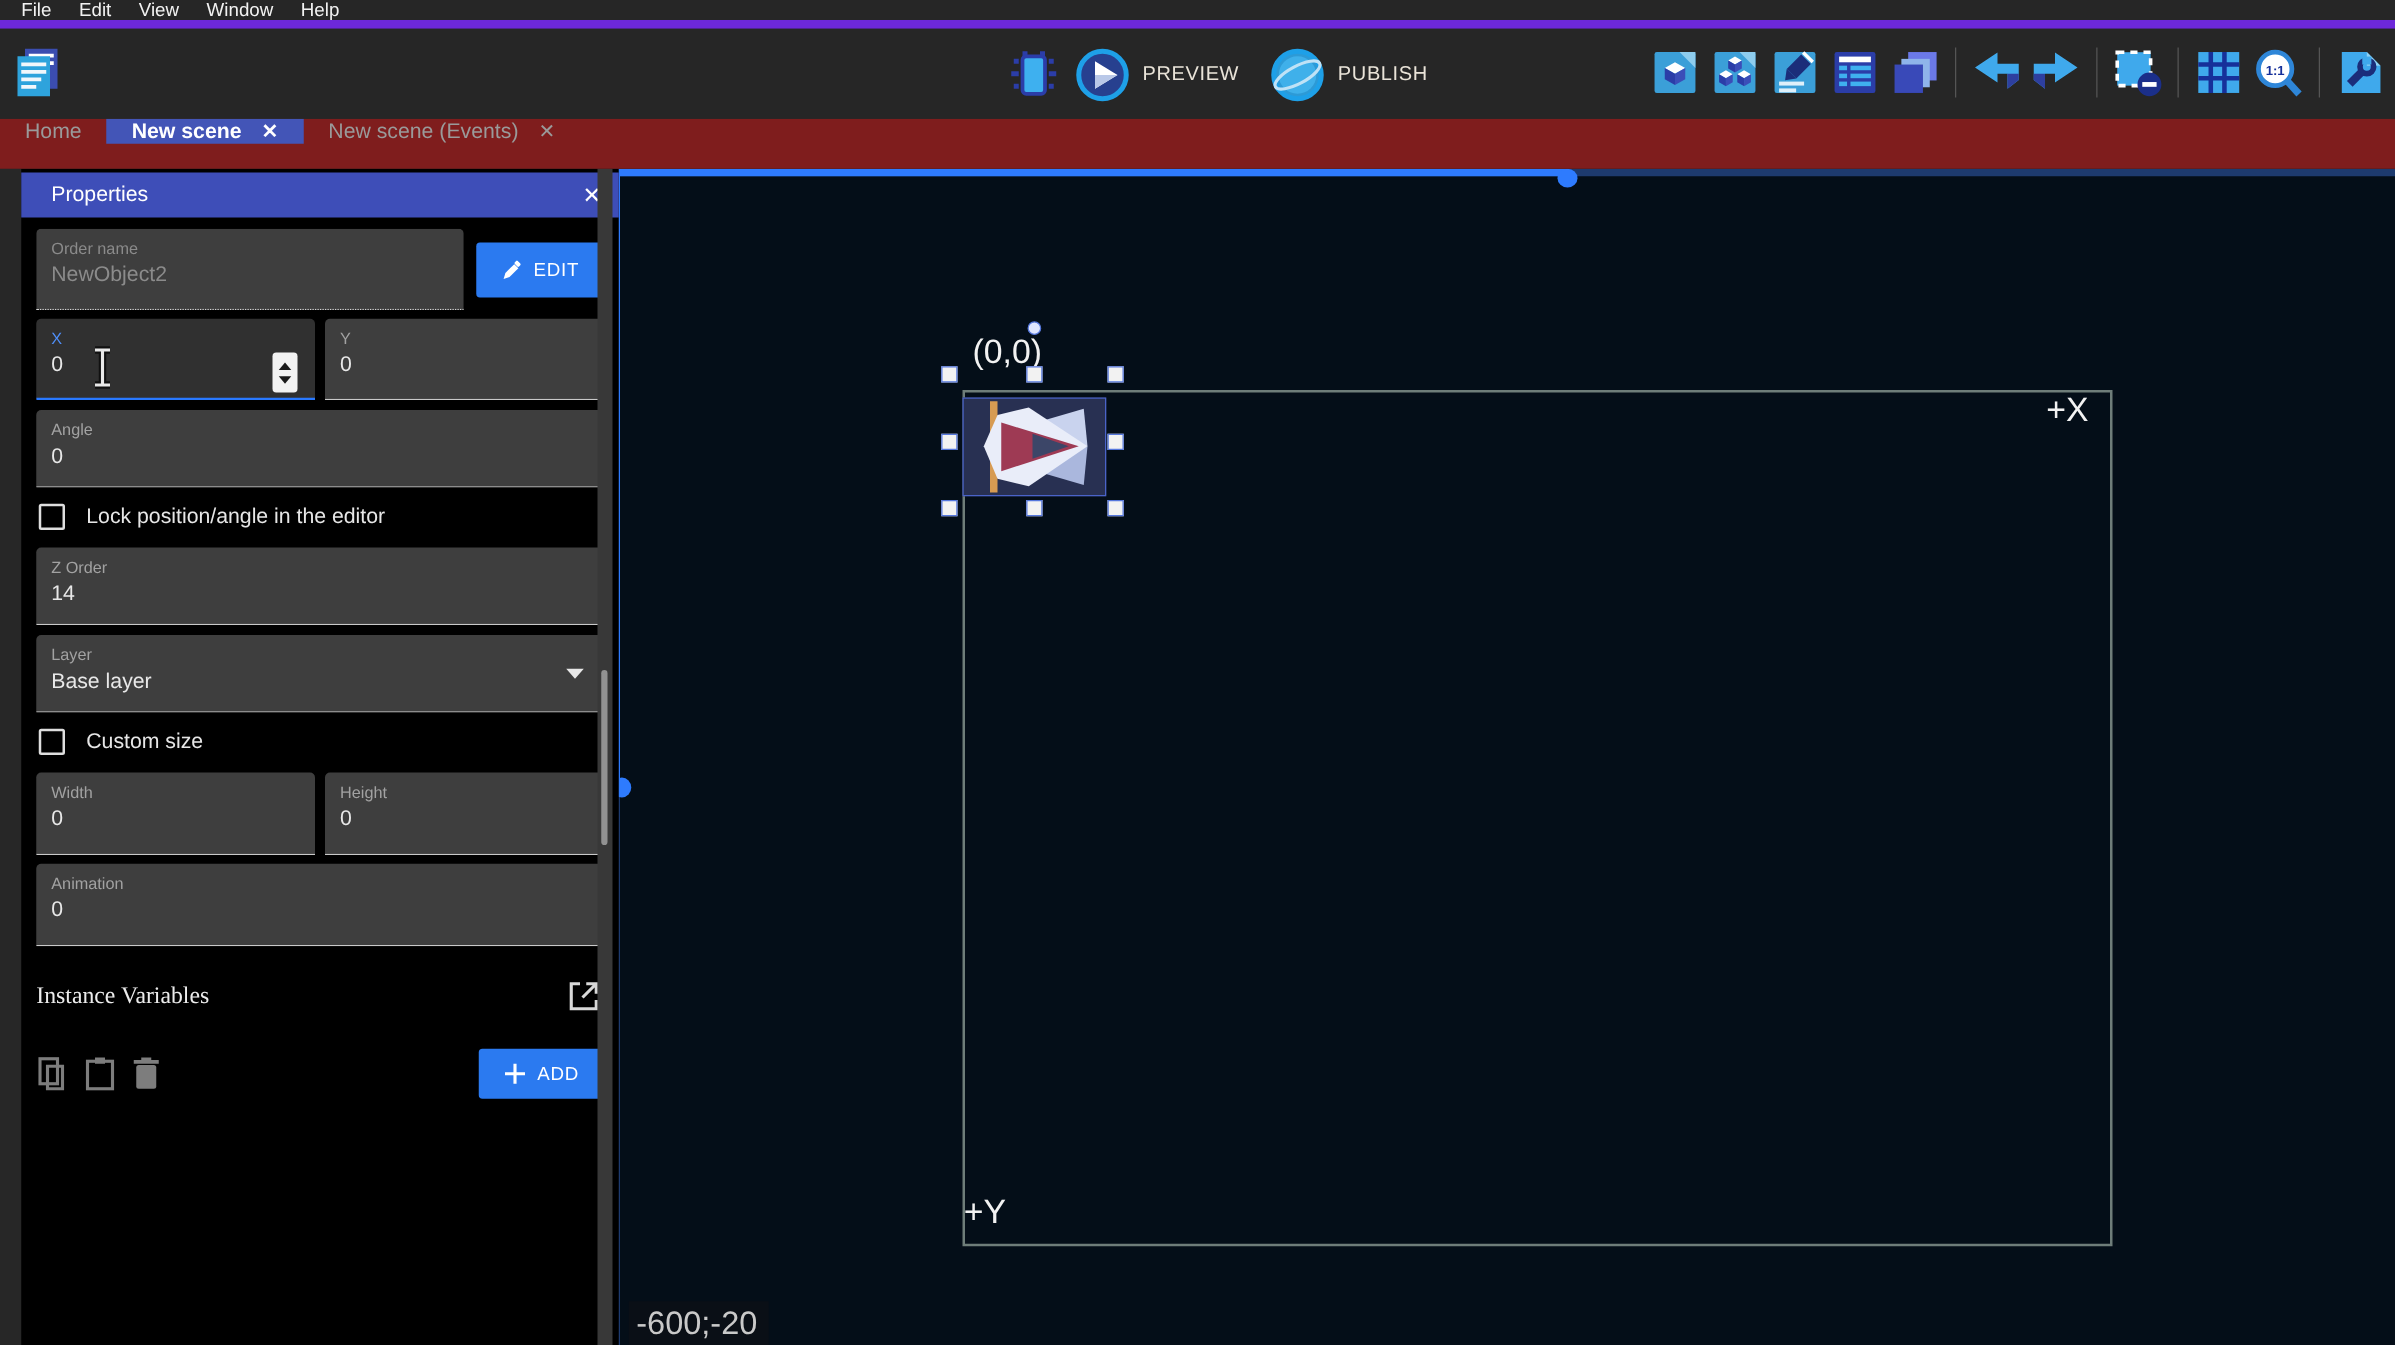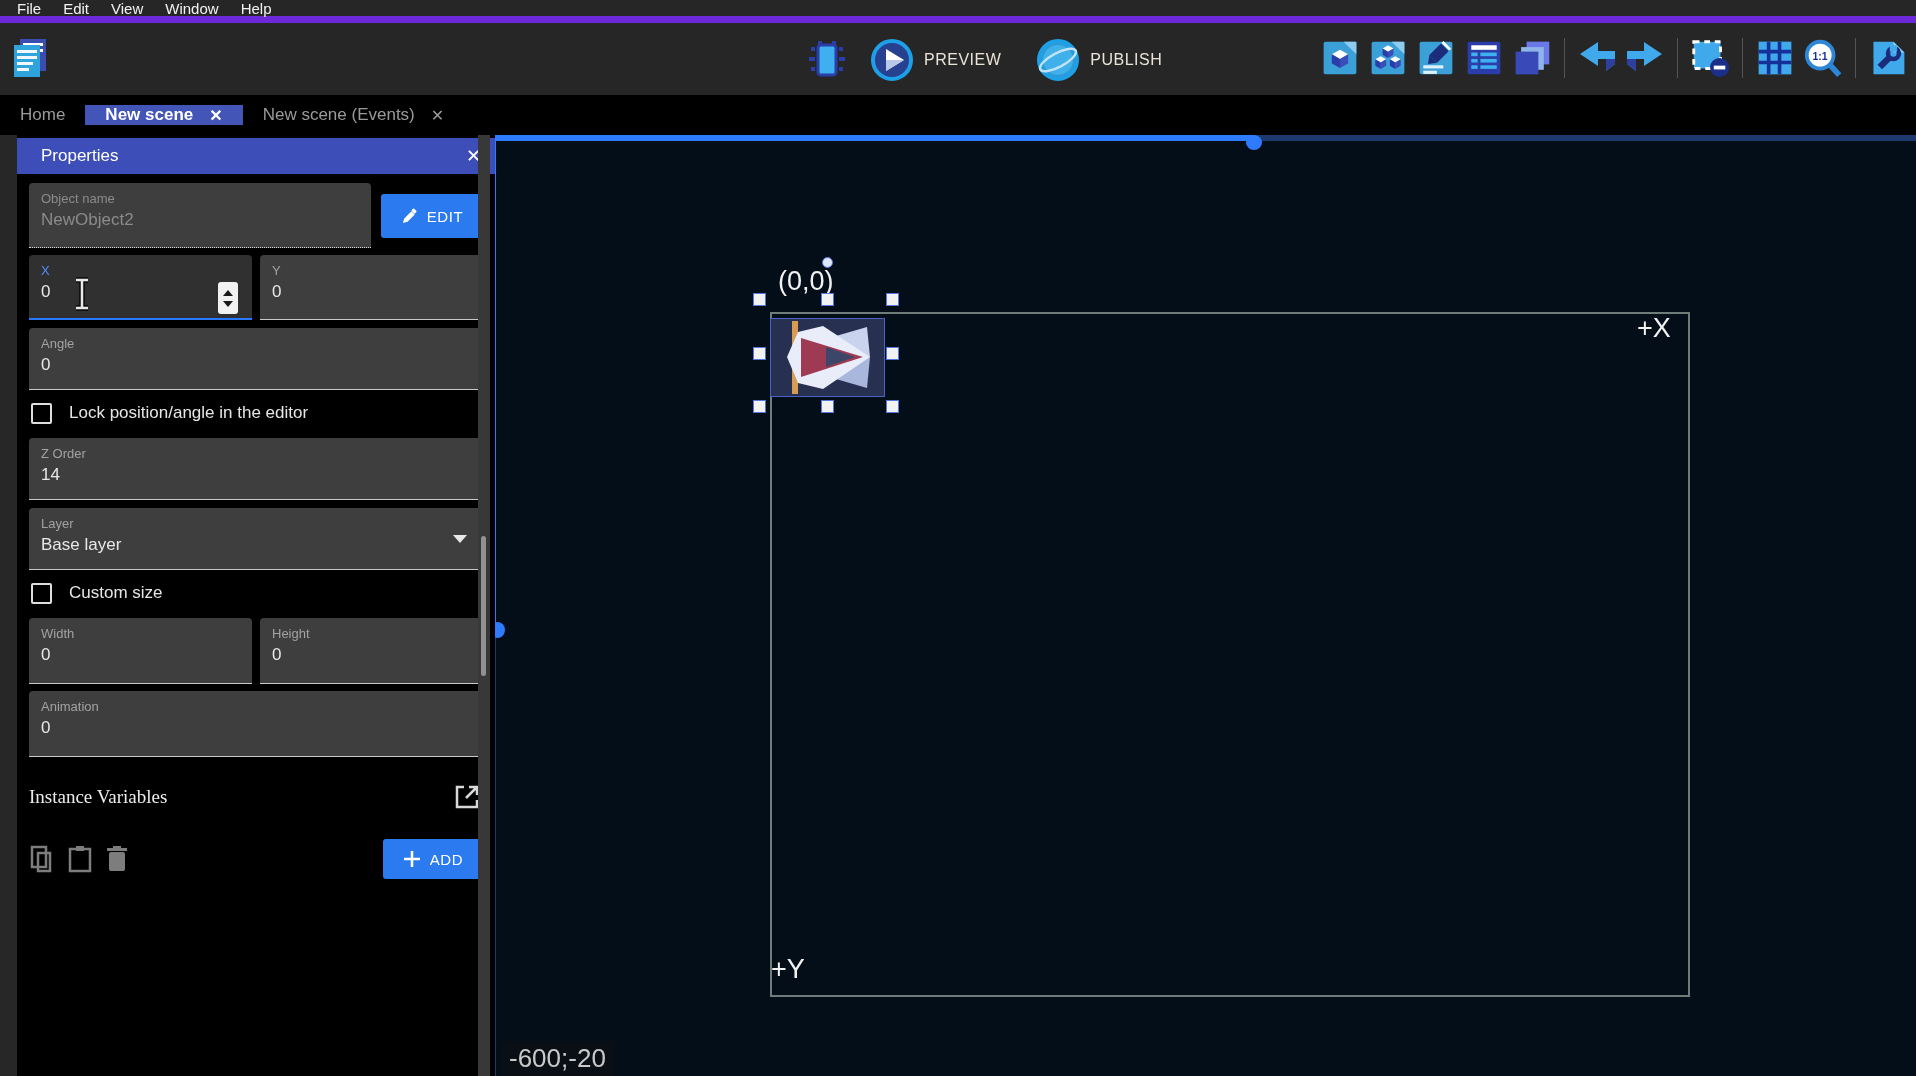--- a/index.html
+++ b/index.html
@@ -10,30 +10,30 @@
   
   .menubar { position:absolute; left:0; top:0; width:100%; height:23px;
     background:#262626; display:flex; align-items:center; padding-left:6px;
     border-bottom:7px solid #6d28d9; z-index:30; }
   .menubar span { color:#f2f2f2; font-size:15px; padding:0 11px; cursor:default; }
 
   
   .toolbar { position:absolute; left:0; top:23px; width:100%; height:72px;
     background:#262626; z-index:30; }
   .tb-left { position:absolute; left:8px; top:12px; }
-  .tb-center { position:absolute; left:805px; top:14px; display:flex; align-items:center; gap:20px; }
+  .tb-center { position:absolute; left:805px; top:14px; display:flex; align-items:center; gap:10px; }
   .tb-right { position:absolute; right:6px; top:12px; display:flex; align-items:center; gap:4px; }
   .tb-label { color:#e9e3d8; font-size:16px; letter-spacing:.5px; margin-right:14px; }
   .tb-btn { display:flex; align-items:center; gap:9px; cursor:pointer; }
   .tb-icon { width:44px; height:46px; display:flex; align-items:center; justify-content:center; cursor:pointer; }
   .tb-sep { width:1px; height:40px; background:#555; margin:0 6px; }
 
   
   .tabbar { position:absolute; left:0; top:95px; width:100%; height:40px;
-    background:#000000; display:flex; align-items:center; z-index:25; }
+    background:#7f1d1d; display:flex; align-items:flex-start; z-index:25; }
   .tab { display:flex; align-items:center; padding:0 20px; font-size:17px;
     color:#9a9a9a; cursor:pointer; gap:16px; }
   .tab.active { background:#4355b7; color:#ffffff;font-weight:bold; }
   .tab .close { font-size:16px; color:#9a9a9a; cursor:pointer; }
   .tab.active .close { color:#ffffff; }
 
   
   .panel { position:absolute; left:17px; top:135px; width:478px; height:941px;
     background:#000000; z-index:20; }
   .panel-header { position:absolute; left:0; top:3px; width:100%; height:36px;
@@ -310,21 +310,21 @@
 
   <div class="panel">
     <div class="panel-header">
       <span class="title">Properties</span>
       <span class="close">✕</span>
     </div>
     <div class="panel-body">
 
       <div class="obj-row">
         <div class="field disabled">
-          <div class="flabel">Object name</div>
+          <div class="flabel">Order name</div>
           <div class="fvalue">NewObject2</div>
         </div>
         <button class="btn-blue edit-btn">
           <svg width="17" height="17" viewBox="0 0 18 18">
             <path d="M2 16 L3.5 11 L11 3.5 L14.5 7 L7 14.5 Z" fill="#ffffff"></path>
             <rect x="11.5" y="1.5" width="5" height="3.5" rx="1" transform="rotate(45 14 3)" fill="#ffffff"></rect>
           </svg>
           <span>EDIT</span>
         </button>
       </div>

